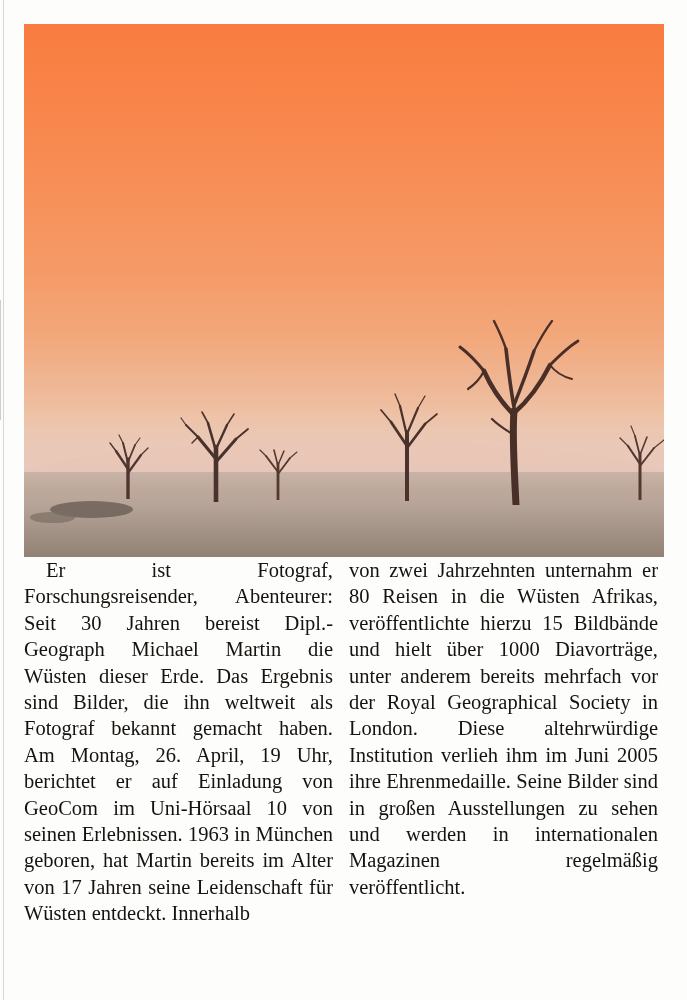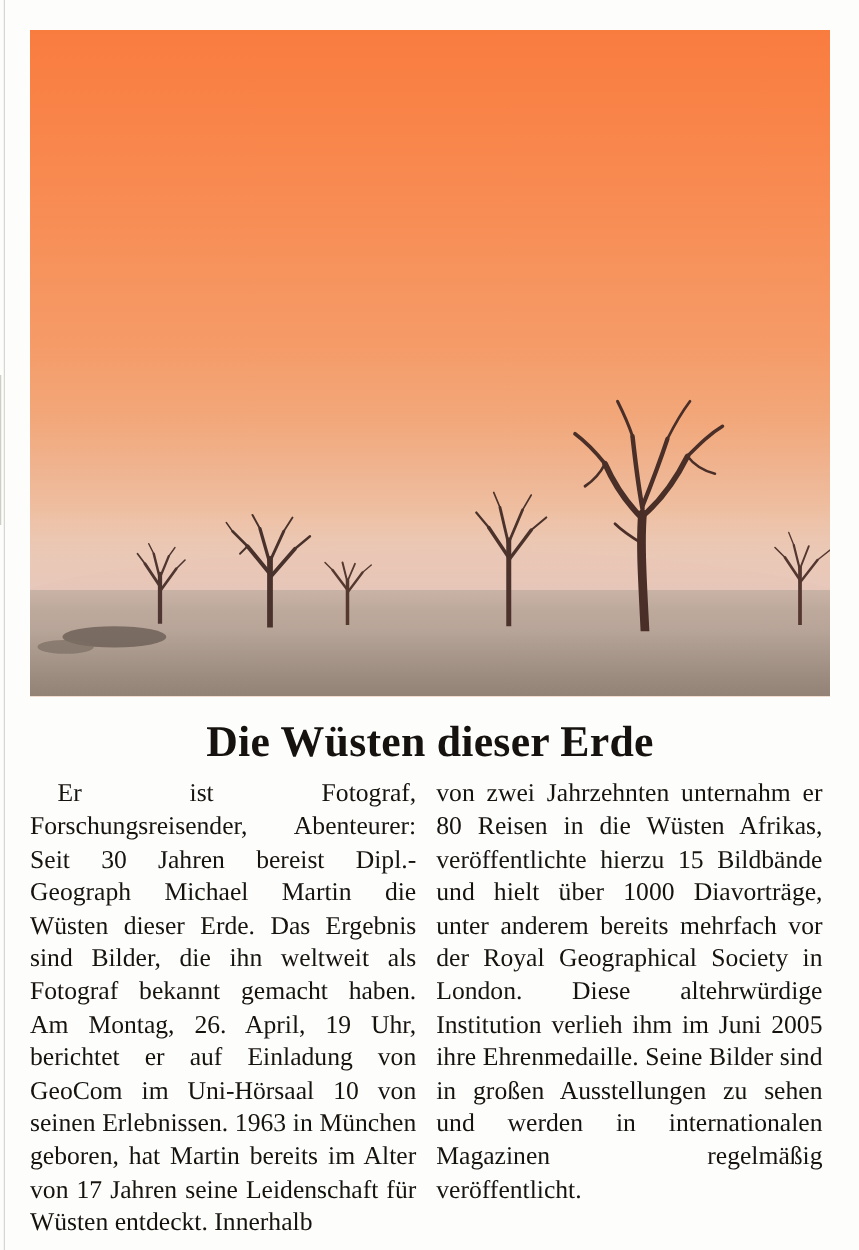--- a/index.html
+++ b/index.html
@@ -278,21 +278,20 @@
             <path d="M28 36 L23 16" stroke-width="1.8"></path>
             <path d="M28 35 L35 17" stroke-width="1.6"></path>
             <path d="M16 26 L8 18" stroke-width="1.3"></path>
             <path d="M42 28 L52 20" stroke-width="1.2"></path>
             <path d="M23 16 L19 6" stroke-width="1.1"></path>
           </g>
         </svg>
       </div>
     </div>
 
-    <h1 class="headline">Die Wüsten dieser Erde</h1>
 
     <div class="columns">
       <div class="col">
         <p class="indent">Er ist Fotograf, Forschungsreisender, Abenteurer: Seit 30 Jahren bereist Dipl.-Geograph Michael Martin die Wüsten dieser Erde. Das Ergebnis sind Bilder, die ihn weltweit als Fotograf bekannt gemacht haben. Am Montag, 26. April, 19 Uhr, berichtet er auf Einladung von GeoCom im Uni-Hörsaal 10 von seinen Erlebnissen. 1963 in München geboren, hat Martin bereits im Alter von 17 Jahren seine Leidenschaft für Wüsten entdeckt. Innerhalb</p>
       </div>
       <div class="col">
         <p>von zwei Jahrzehnten unternahm er 80 Reisen in die Wüsten Afrikas, veröffentlichte hierzu 15 Bildbände und hielt über 1000 Diavorträge, unter anderem bereits mehrfach vor der Royal Geographical Society in London. Diese altehrwürdige Institution verlieh ihm im Juni 2005 ihre Ehrenmedaille. Seine Bilder sind in großen Ausstellungen zu sehen und werden in internationalen Magazinen regelmäßig veröffentlicht.</p>
       </div>
     </div>
 

